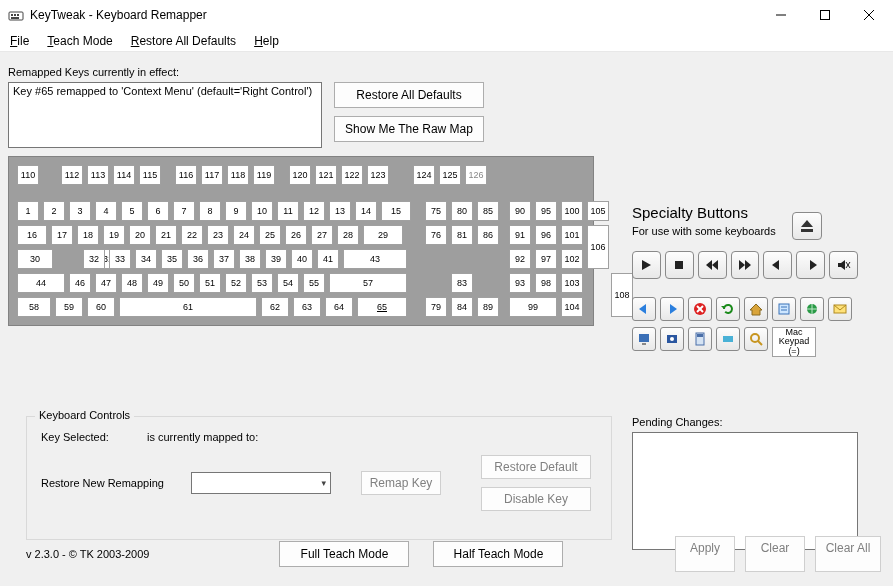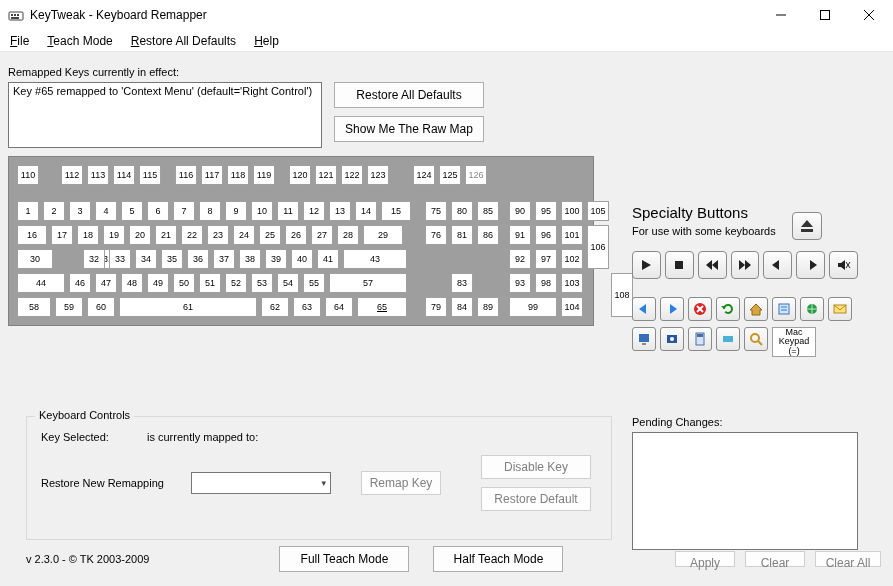--- a/index.html
+++ b/index.html
@@ -65,21 +65,21 @@
 .pending .plabel { font-size: 11px; margin-bottom: 4px; }
 .pending .pbox { width: 226px; height: 118px; background: #fff; border: 1px solid #767676; }
 
 
 .bottom { position: absolute; left: 26px; bottom: 14px; right: 12px; display: flex; align-items: center; }
 .version { font-size: 11px; }
 .teach-btns { display: flex; gap: 24px; margin-left: 130px; }
 .teach-btn { width: 130px; height: 26px; line-height: 24px; }
 .spacer { flex: 1; }
 .apply-btns { display: flex; gap: 10px; }
-.apply-btn { width: 60px; height: 16px; line-height: 22px; }
+.apply-btn { width: 60px; height: 36px; line-height: 22px; }
 .apply-btn.wide { width: 66px; }
 </style>
 </head>
 <body>
 
 <div class="titlebar">
   <span class="appicon">
     <svg width="16" height="16" viewBox="0 0 16 16">
         <rect x="1" y="5" width="14" height="8" rx="1" fill="#fff" stroke="#444"></rect>
         <rect x="3" y="7" width="2" height="2" fill="#444"></rect>
@@ -384,22 +384,22 @@
       </div>
       <div class="kc-row">
         <span style="width:140px">Restore New Remapping</span>
         <div class="combo">
             <span class="arrow">▾</span>
           </div>
         <div style="width:10px"></div>
         <div class="win-btn kc-btn disabled" style="width:80px">Remap Key</div>
         <div style="width:20px"></div>
         <div class="kc-btns">
+          <div class="win-btn kc-btn disabled">Restore Default</div>
           <div class="win-btn kc-btn disabled">Disable Key</div>
-          <div class="win-btn kc-btn disabled">Restore Default</div>
         </div>
       </div>
     </div>
   </div>
 
   <div class="pending">
     <div class="plabel">Pending Changes:</div>
     <div class="pbox"></div>
   </div>
 

